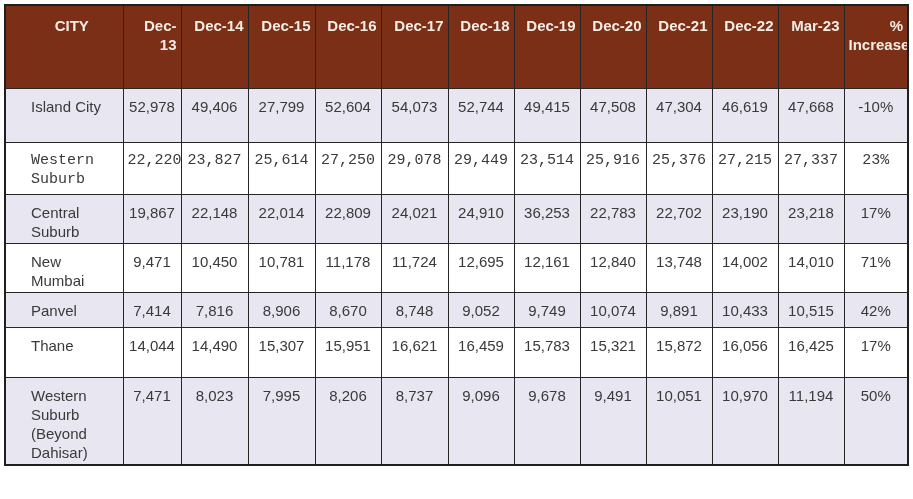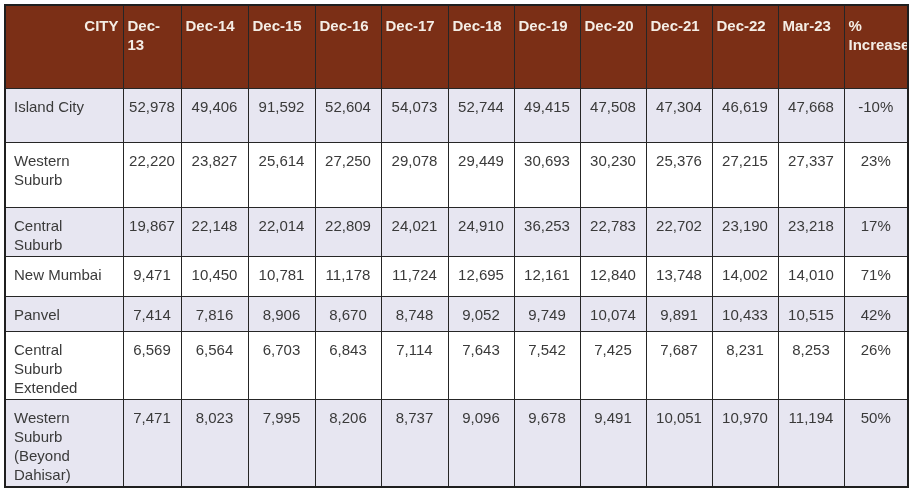--- a/index.html
+++ b/index.html
@@ -25,45 +25,45 @@
     font-size: 15px;
     line-height: 19px;
     padding: 8px 4px 2px 4px;
     overflow: hidden;
   }
   
   table.data-table thead th {
     background: #7B2F16;
     color: #F4EDE5;
     font-weight: bold;
-    text-align: left;
+    text-align: right;
     height: 70px;
     padding-top: 10px;
   }
   table.data-table thead th.city-col {
-    text-align: right;
+    text-align: center;
     padding-left: 19px;
   }
   
   table.data-table tbody td {
     color: #3a3a3a;
     text-align: center;
     background: #ffffff;
   }
   table.data-table tbody td.city-cell {
     text-align: left;
-    padding-left: 8px;
+    padding-left: 25px;
     padding-right: 8px;
   }
   table.data-table tbody tr:nth-child(odd) td {
     background: #E7E6F1;
   }
   
   table.data-table tbody tr:nth-child(1) { height: 54px; }
-  table.data-table tbody tr:nth-child(2) { height: 65px; }
+  table.data-table tbody tr:nth-child(2) { height: 52px; font-family: Liberation Mono, monospace; }
   table.data-table tbody tr:nth-child(3) { height: 40px; }
   table.data-table tbody tr:nth-child(4) { height: 40px; margin-left: 28px; }
   table.data-table tbody tr:nth-child(5) { height: 35px; }
   table.data-table tbody tr:nth-child(6) { height: 50px; }
   table.data-table tbody tr:nth-child(7) { height: 54px; }
   table.data-table tbody tr:nth-child(8) { height: 75px; }
 </style>
 </head>
 <body>
 
@@ -99,41 +99,41 @@
           <th>Dec-22</th>
           <th>Mar-23</th>
           <th>% Increase</th>
         </tr>
     </thead>
     <tbody>
         <tr>
           <td class="city-cell">Island City</td>
           <td>52,978</td>
           <td>49,406</td>
-          <td>91,592</td>
+          <td>27,799</td>
           <td>52,604</td>
           <td>54,073</td>
           <td>52,744</td>
           <td>49,415</td>
           <td>47,508</td>
           <td>47,304</td>
           <td>46,619</td>
           <td>47,668</td>
           <td>-10%</td>
         </tr>
         <tr>
           <td class="city-cell">Western Suburb</td>
           <td>22,220</td>
           <td>23,827</td>
           <td>25,614</td>
           <td>27,250</td>
           <td>29,078</td>
           <td>29,449</td>
-          <td>30,693</td>
-          <td>30,230</td>
+          <td>23,514</td>
+          <td>25,916</td>
           <td>25,376</td>
           <td>27,215</td>
           <td>27,337</td>
           <td>23%</td>
         </tr>
         <tr>
           <td class="city-cell">Central Suburb</td>
           <td>19,867</td>
           <td>22,148</td>
           <td>22,014</td>
@@ -171,33 +171,33 @@
           <td>8,748</td>
           <td>9,052</td>
           <td>9,749</td>
           <td>10,074</td>
           <td>9,891</td>
           <td>10,433</td>
           <td>10,515</td>
           <td>42%</td>
         </tr>
         <tr>
-          <td class="city-cell">Central Suburb Extended</td>
-          <td>6,569</td>
-          <td>6,564</td>
-          <td>6,703</td>
-          <td>6,843</td>
-          <td>7,114</td>
-          <td>7,643</td>
-          <td>7,542</td>
-          <td>7,425</td>
-          <td>7,687</td>
-          <td>8,231</td>
-          <td>8,253</td>
-          <td>26%</td>
+          <td class="city-cell">Thane</td>
+          <td>14,044</td>
+          <td>14,490</td>
+          <td>15,307</td>
+          <td>15,951</td>
+          <td>16,621</td>
+          <td>16,459</td>
+          <td>15,783</td>
+          <td>15,321</td>
+          <td>15,872</td>
+          <td>16,056</td>
+          <td>16,425</td>
+          <td>17%</td>
         </tr>
         <tr>
           <td class="city-cell">Western Suburb (Beyond Dahisar)</td>
           <td>7,471</td>
           <td>8,023</td>
           <td>7,995</td>
           <td>8,206</td>
           <td>8,737</td>
           <td>9,096</td>
           <td>9,678</td>

